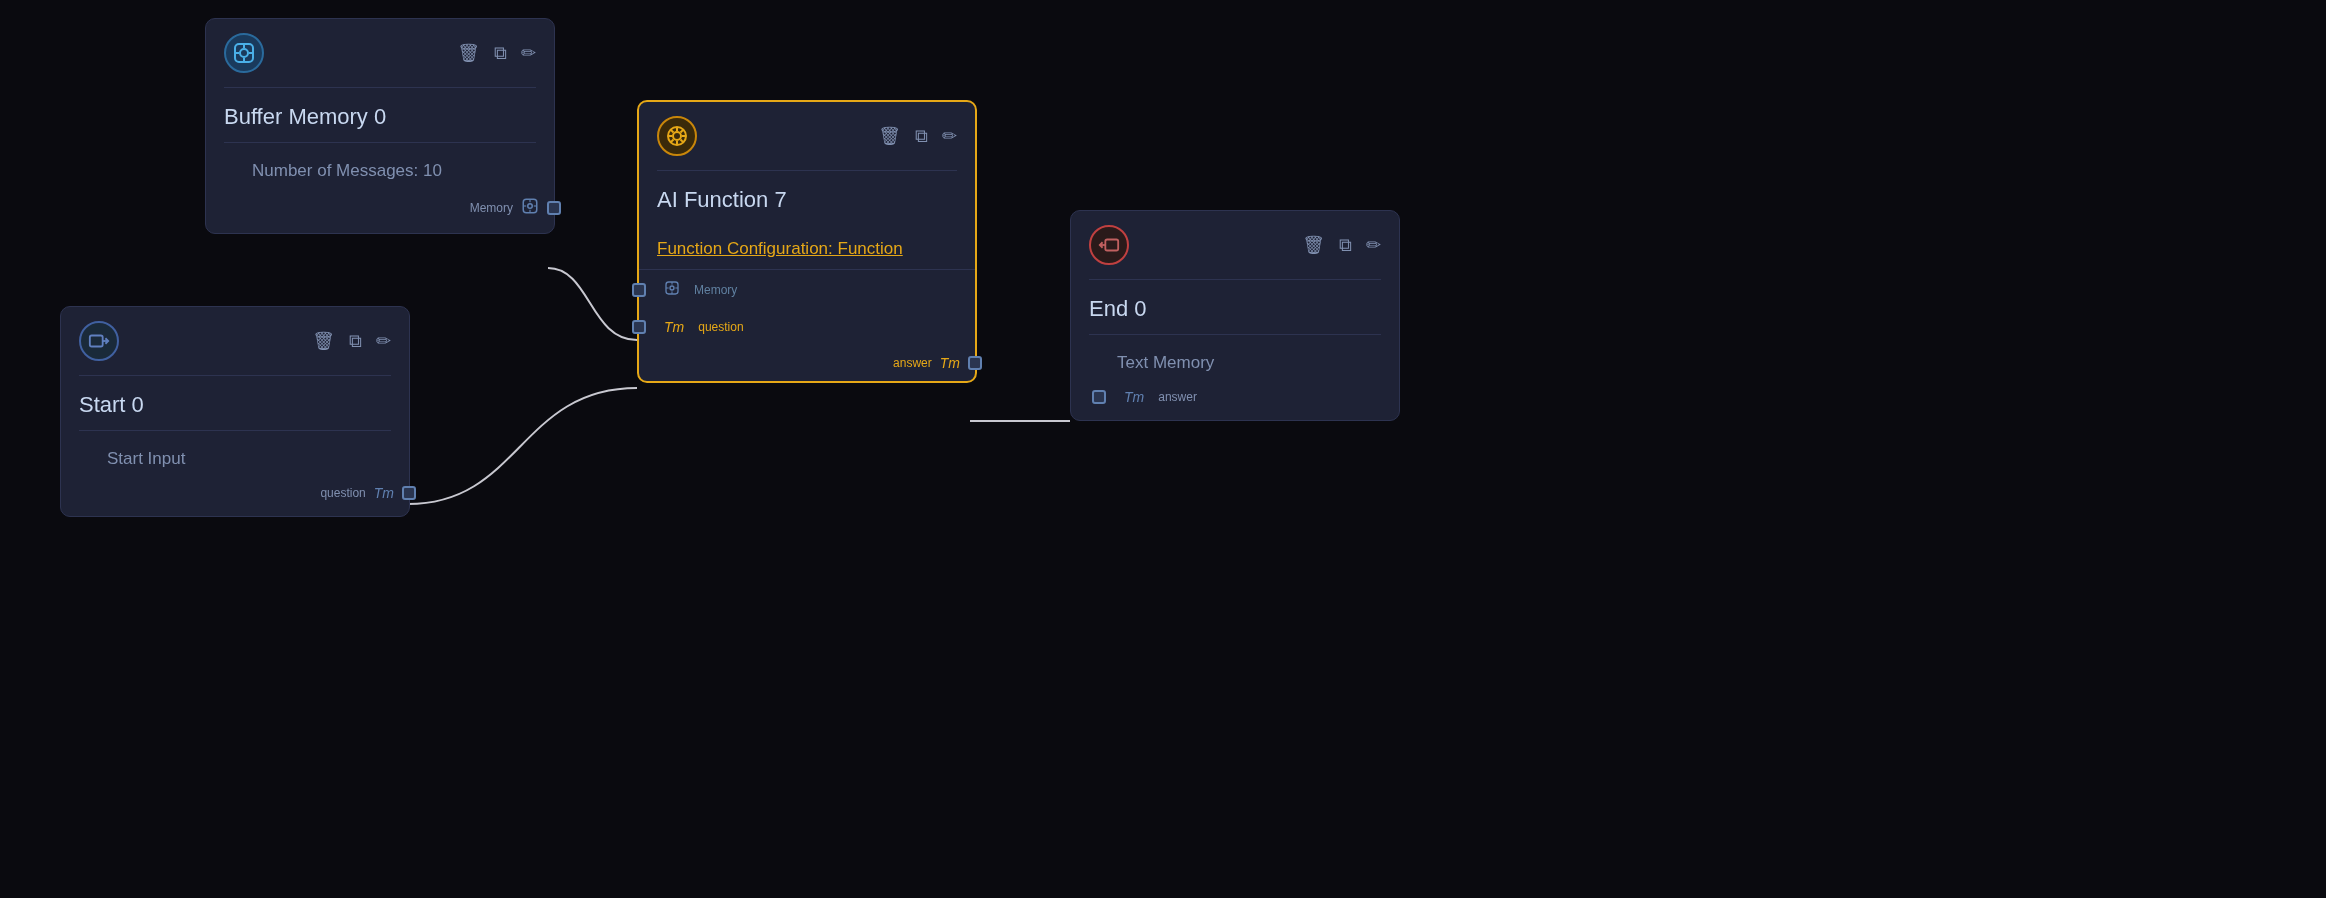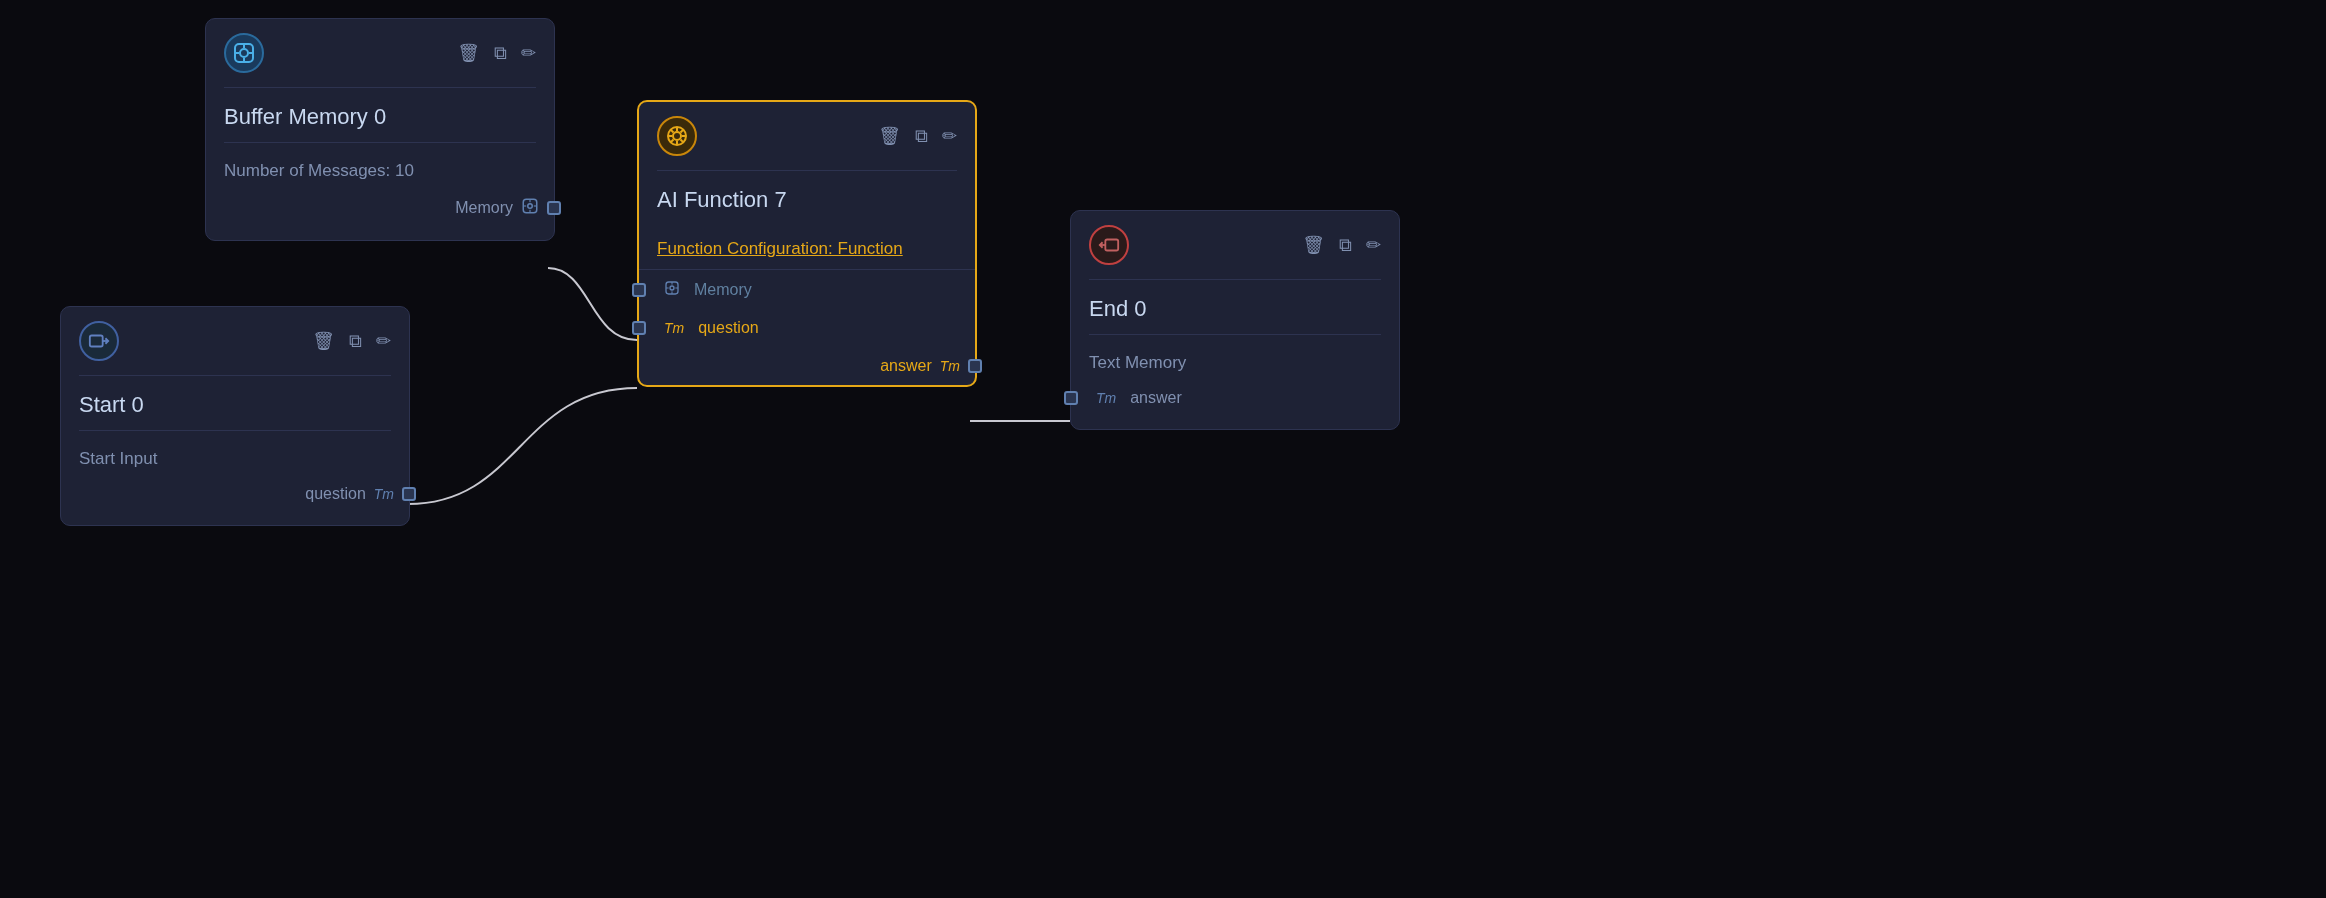--- a/index.html
+++ b/index.html
@@ -70,37 +70,38 @@
       background: #2d3350;
       margin: 0 18px;
     }
     .node-title {
       text-align: left;
       color: #c8d8f0;
       font-size: 22px;
       padding: 16px 18px 12px;
     }
     .node-body {
-      padding: 12px 18px 18px;
+      padding: 12px 18px 11px;
+      margin-left: 28px;
     }
     .node-field {
       color: #8090b0;
       font-size: 17px;
       padding: 6px 0;
     }
     .node-port-row {
       display: flex;
       align-items: center;
       justify-content: flex-end;
       padding: 10px 0 4px;
       gap: 8px;
     }
     .port-label {
       color: #8090b0;
-      font-size: 16px;
+      font-size: 12px;
     }
     .port-icon {
       color: #6080b0;
       font-size: 15px;
     }
     .port-dot {
       width: 14px;
       height: 14px;
       background: #2a3550;
       border: 2px solid #6080b0;

